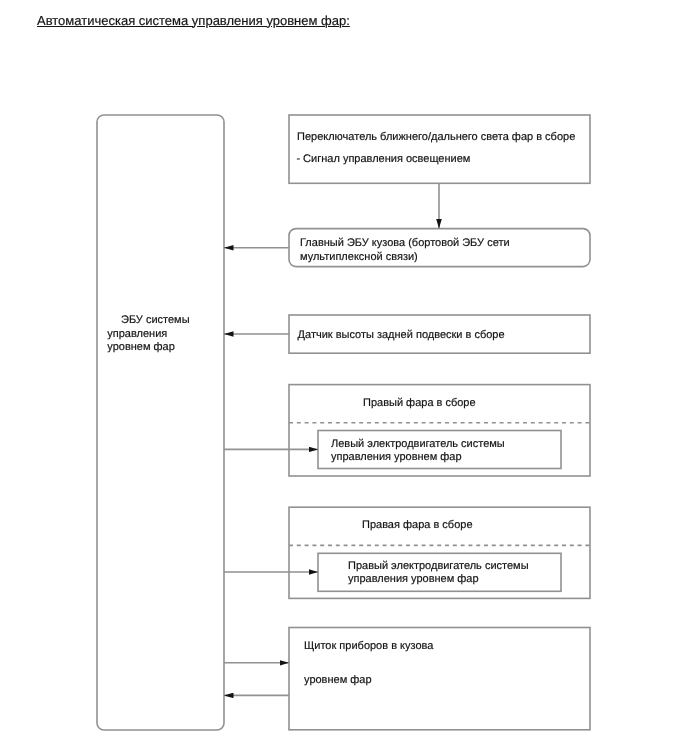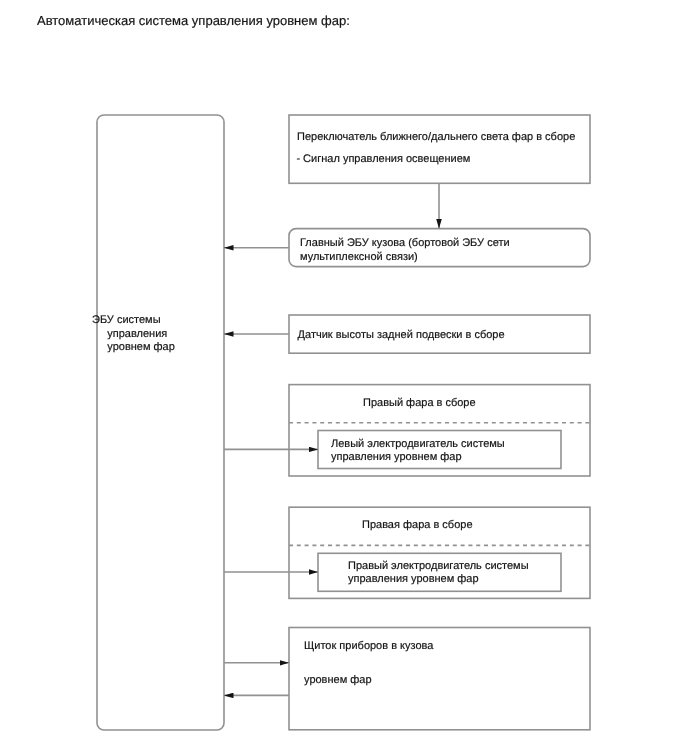--- a/index.html
+++ b/index.html
@@ -1,21 +1,21 @@
 <!DOCTYPE html>
 <html><head>
 <meta charset="utf-8">
 <title>Diagram</title>
 <style>
   html,body{margin:0;padding:0;background:#ffffff;}
   body{width:688px;height:755px;overflow:hidden;
        font-family:"Liberation Sans",sans-serif;color:#141414;-webkit-text-stroke:0.18px #141414;
        -webkit-font-smoothing:antialiased;text-rendering:geometricPrecision;}
   #stage{position:relative;width:688px;height:755px;}
-  .title{position:absolute;left:37px;top:12.5px;font-size:13px;line-height:15px;white-space:pre;}
+  .title{position:absolute;left:37px;top:12.5px;font-size:13px;line-height:15px;white-space:pre;text-decoration:underline;}
   .tx{position:absolute;white-space:pre;font-size:11px;line-height:13.5px;}
   svg#wires{position:absolute;left:0;top:0;width:688px;height:755px;}
 </style>
 </head>
 <body>
 
 <div id="stage">
 
   <div class="title">Автоматическая система управления уровнем фар:</div>
 
@@ -46,21 +46,21 @@
       <line x1="439" y1="183.3" x2="439" y2="228.6"></line>
       <line x1="289" y1="247.8" x2="224" y2="247.8"></line>
       <line x1="289" y1="334" x2="224" y2="334"></line>
       <line x1="224" y1="449.4" x2="318" y2="449.4"></line>
       <line x1="224" y1="572" x2="318" y2="572"></line>
       <line x1="224" y1="662.8" x2="289" y2="662.8"></line>
       <line x1="289" y1="695.4" x2="224" y2="695.4"></line>
     </g>
   </svg>
 
-  <div class="tx" style="left:92px;top:314.3px">ЭБУ системы</div>
+  <div class="tx" style="left:121px;top:314.3px">ЭБУ системы</div>
   <div class="tx" style="left:107.3px;top:327.8px">управления</div>
   <div class="tx" style="left:107.3px;top:341.3px">уровнем фар</div>
 
   <div class="tx" style="left:296.4px;top:153.3px">- Сигнал управления освещением</div>
   <div class="tx" style="left:297px;top:131.3px">Переключатель ближнего/дальнего света фар в сборе</div>
 
   <div class="tx" style="left:300px;top:237.3px">Главный ЭБУ кузова (бортовой ЭБУ сети</div>
   <div class="tx" style="left:300px;top:250.8px">мультиплексной связи)</div>
 
   <div class="tx" style="left:297.6px;top:329.3px">Датчик высоты задней подвески в сборе</div>

